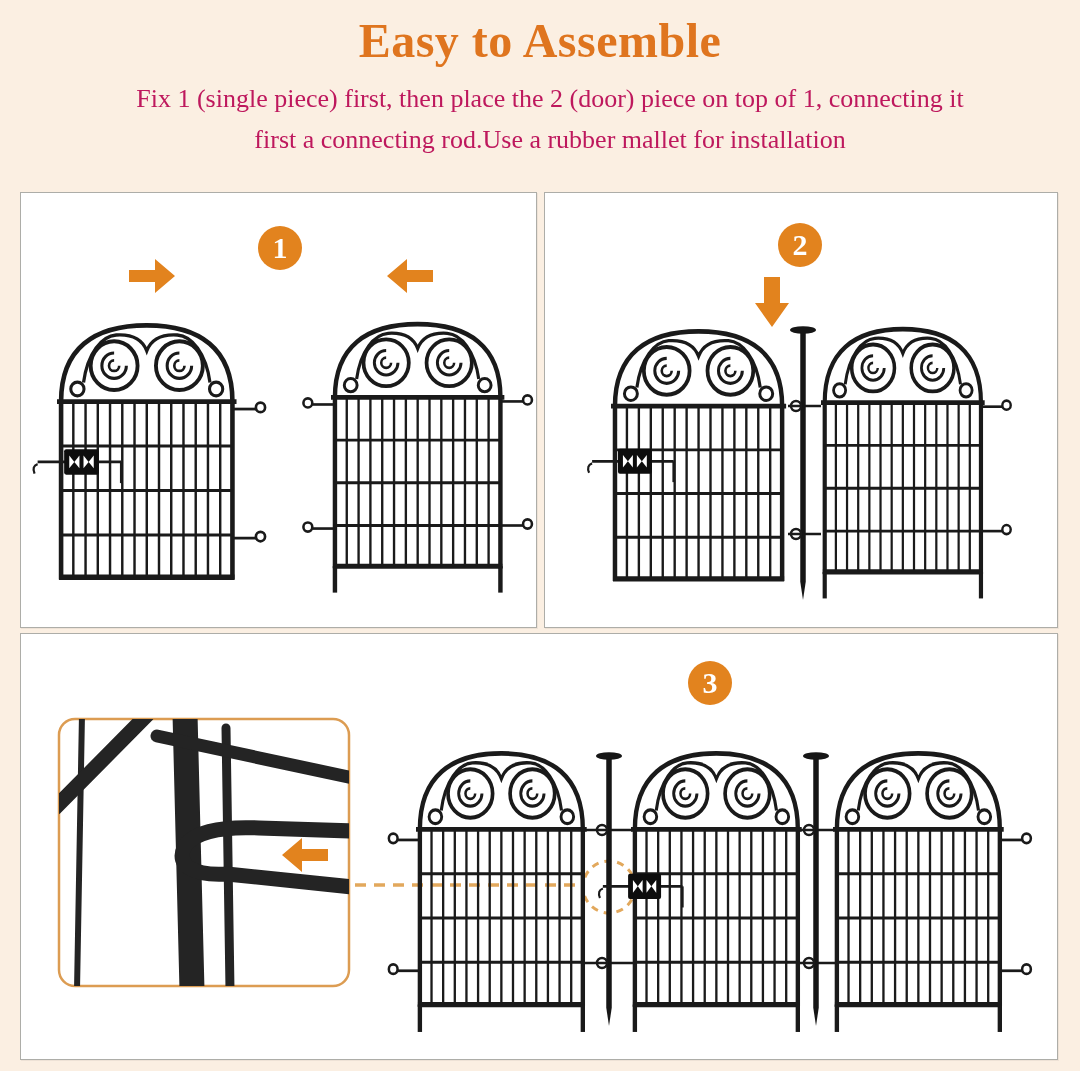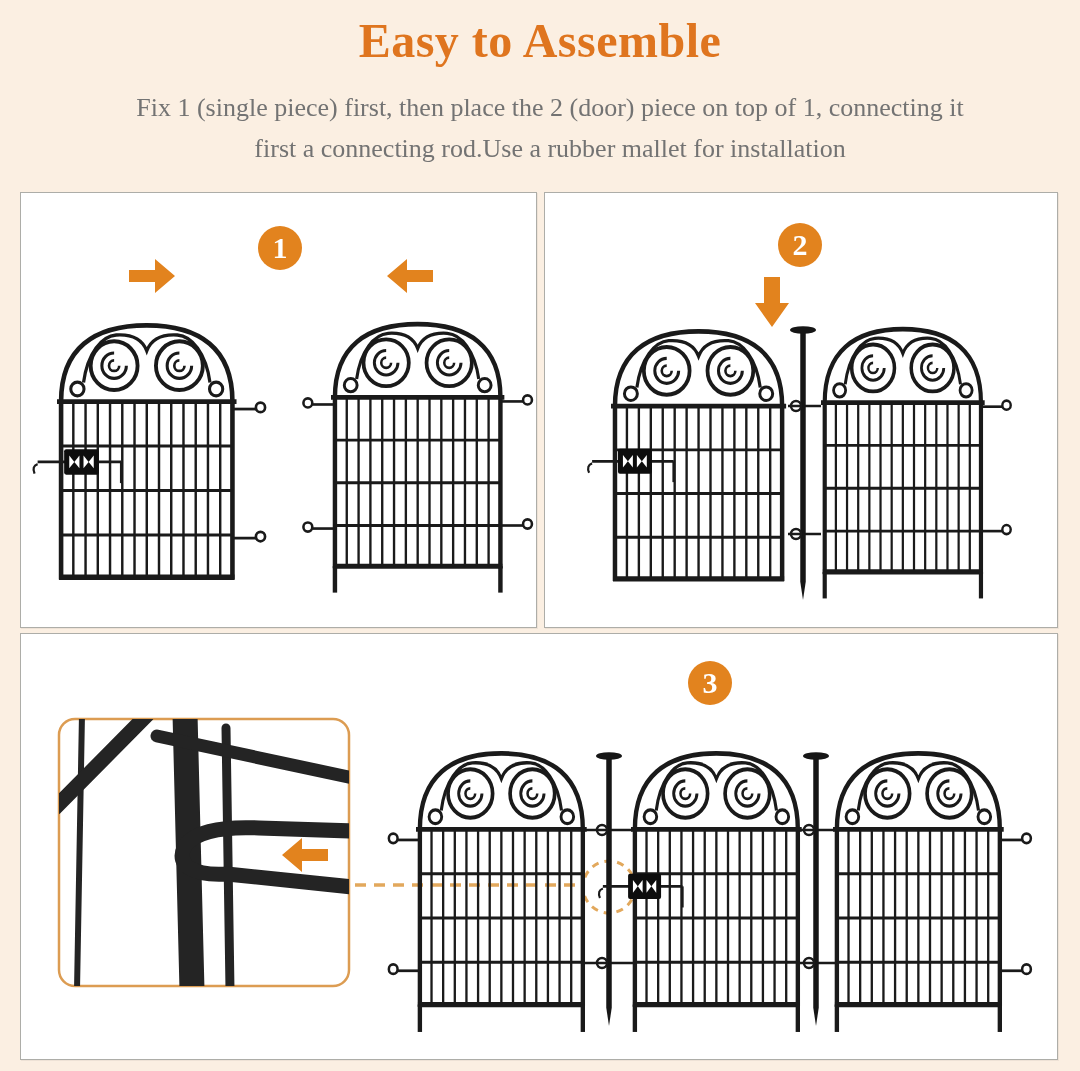--- a/index.html
+++ b/index.html
@@ -4,26 +4,26 @@
 <style>
   html,body{margin:0;padding:0;}
   body{
     width:1080px;height:1071px;position:relative;overflow:hidden;
     background:#FBEFE2;
     font-family:"Liberation Serif", serif;
   }
   .page{position:absolute;inset:0;}
   header{position:absolute;left:0;top:0;width:1080px;text-align:center;}
   h1{
-    margin:14px 0 19px 0;
+    margin:14px 0 10px 0;
     font-size:48px;line-height:54px;font-weight:700;
     color:#DF751F;letter-spacing:0.5px;
   }
   .sub{
-    margin:0;color:#737373;font-size:26px;line-height:41px;padding-left:20px;
+    margin:0;color:#be185d;font-size:26px;line-height:41px;padding-left:20px;
   }
   .panel{
     position:absolute;background:#FFFFFF;
     border:1px solid #ADADA8;
     box-shadow:1px 1px 0 rgba(0,0,0,0.05);
     box-sizing:border-box;
   }
   .panel-1{left:20px;top:192px;width:517px;height:436px;}
   .panel-2{left:544px;top:192px;width:514px;height:436px;}
   .panel-3{left:20px;top:633px;width:1038px;height:427px;}

